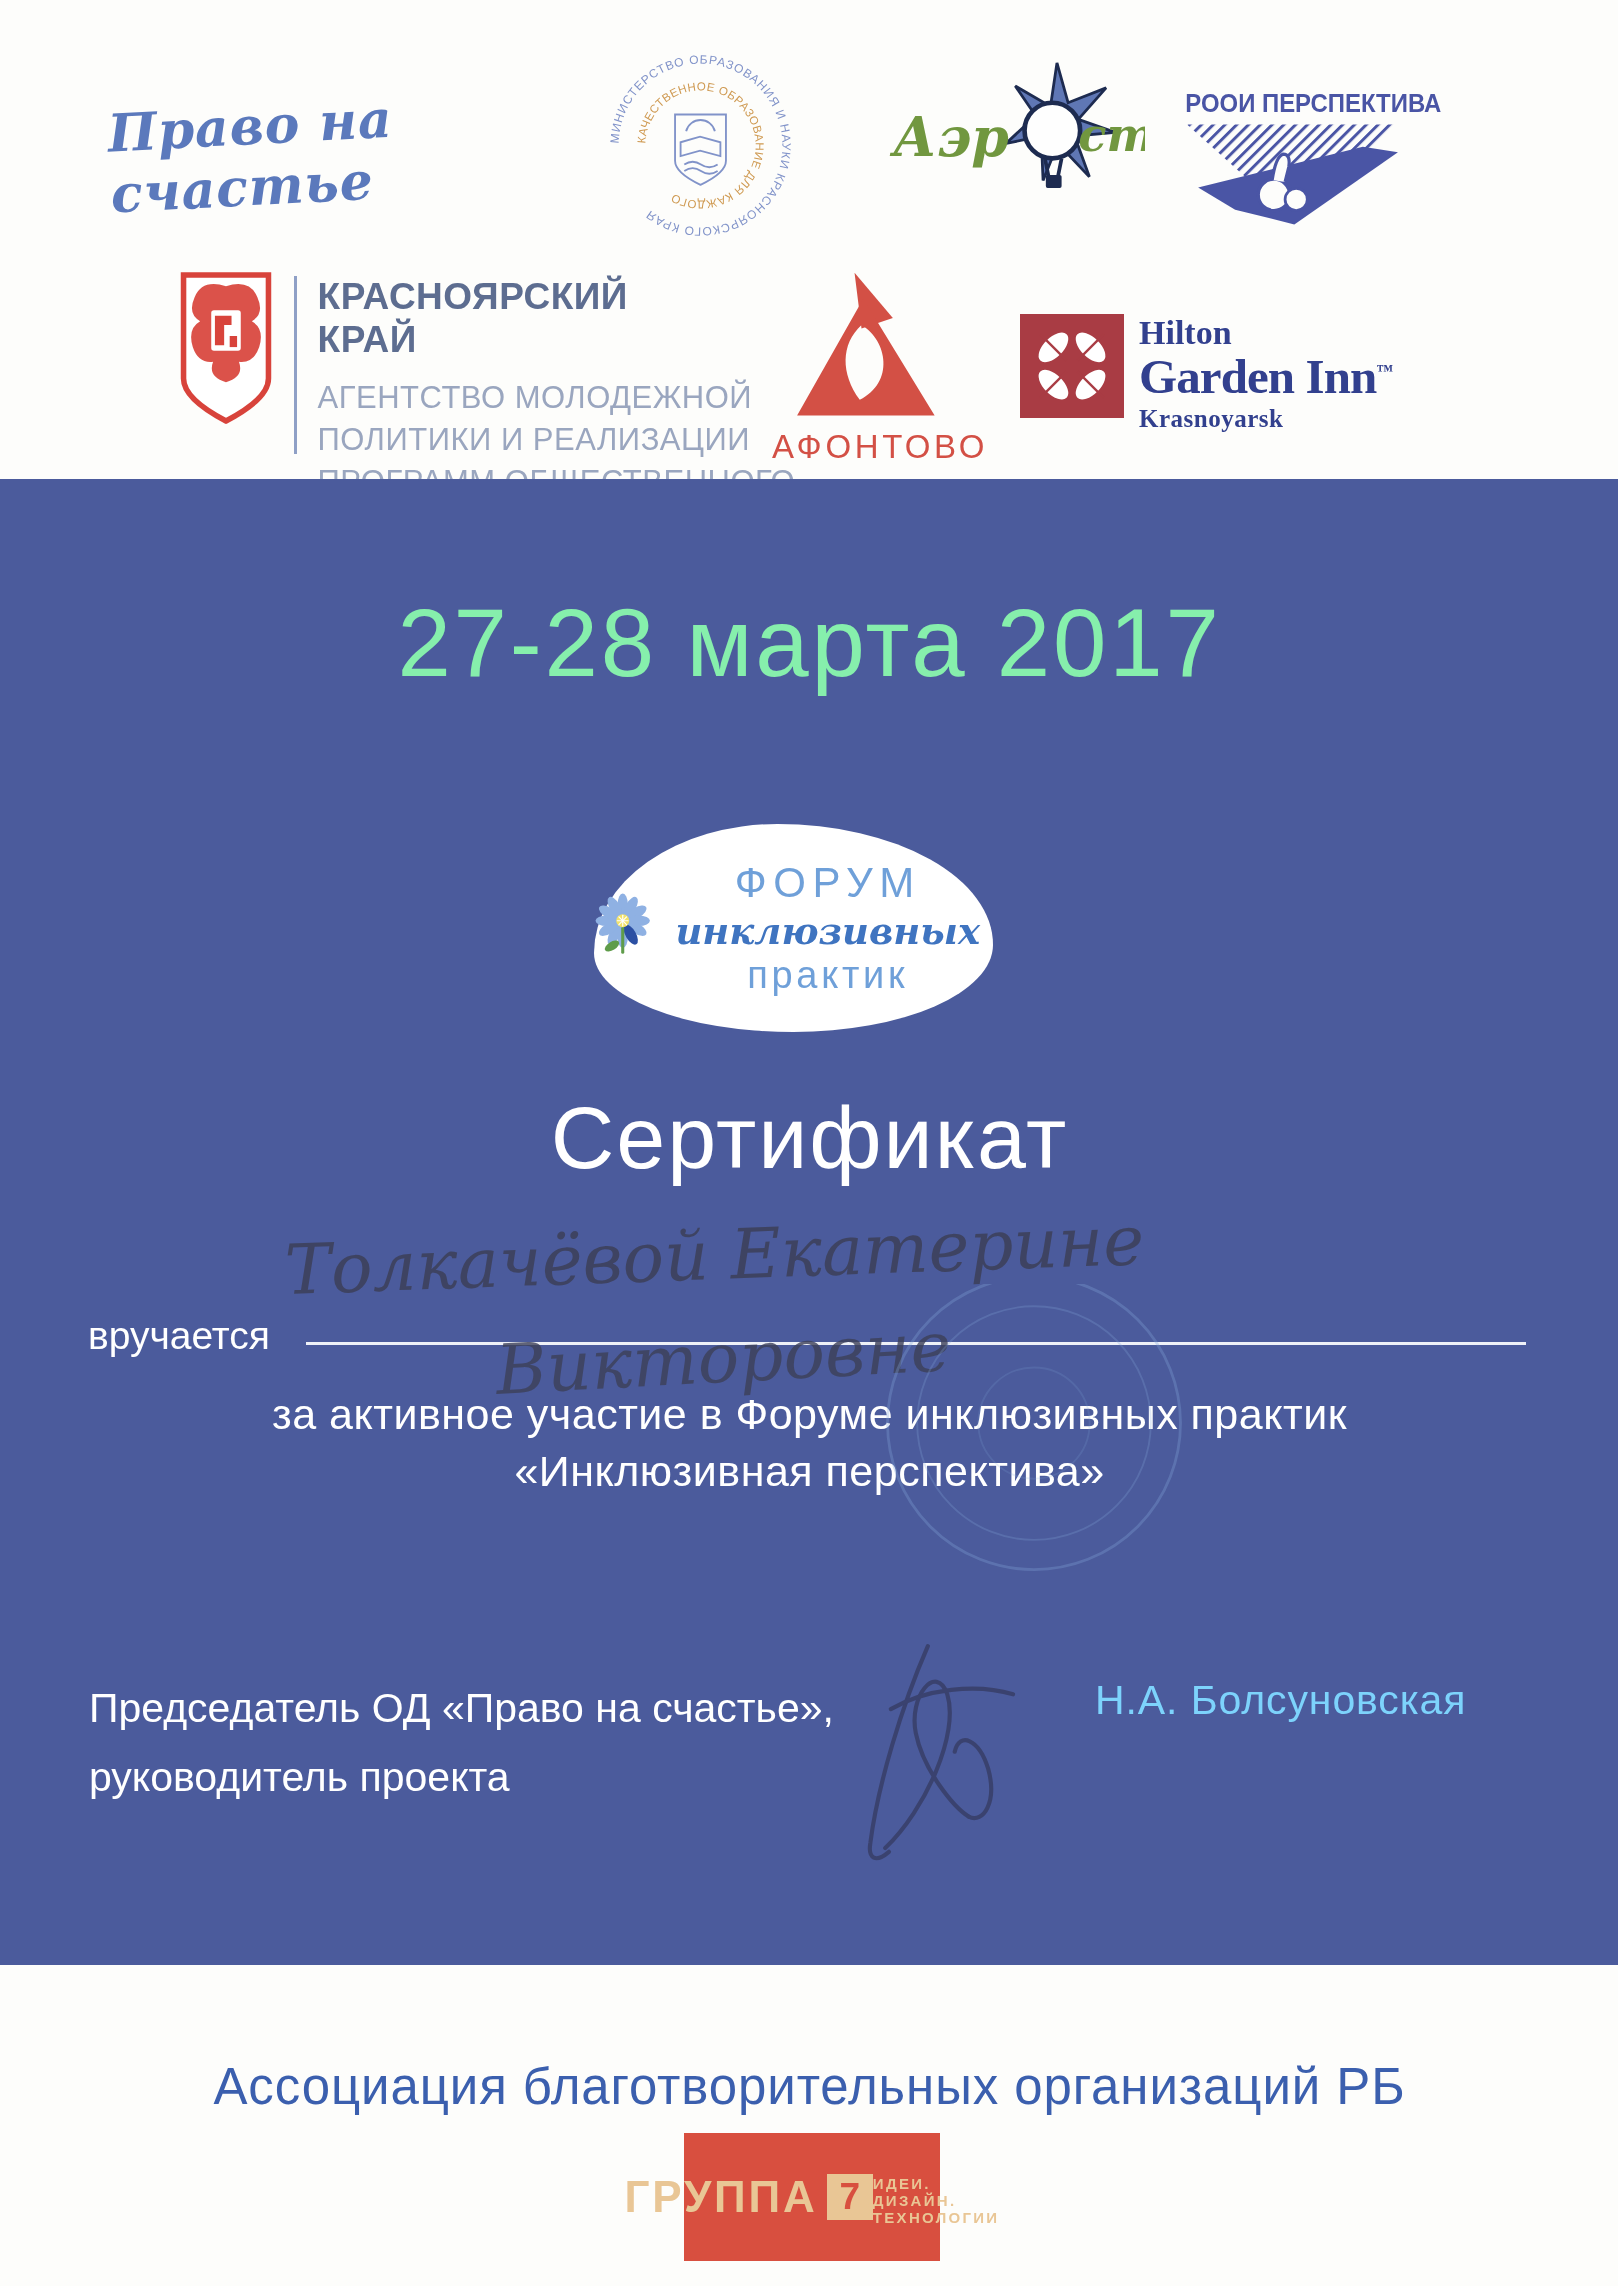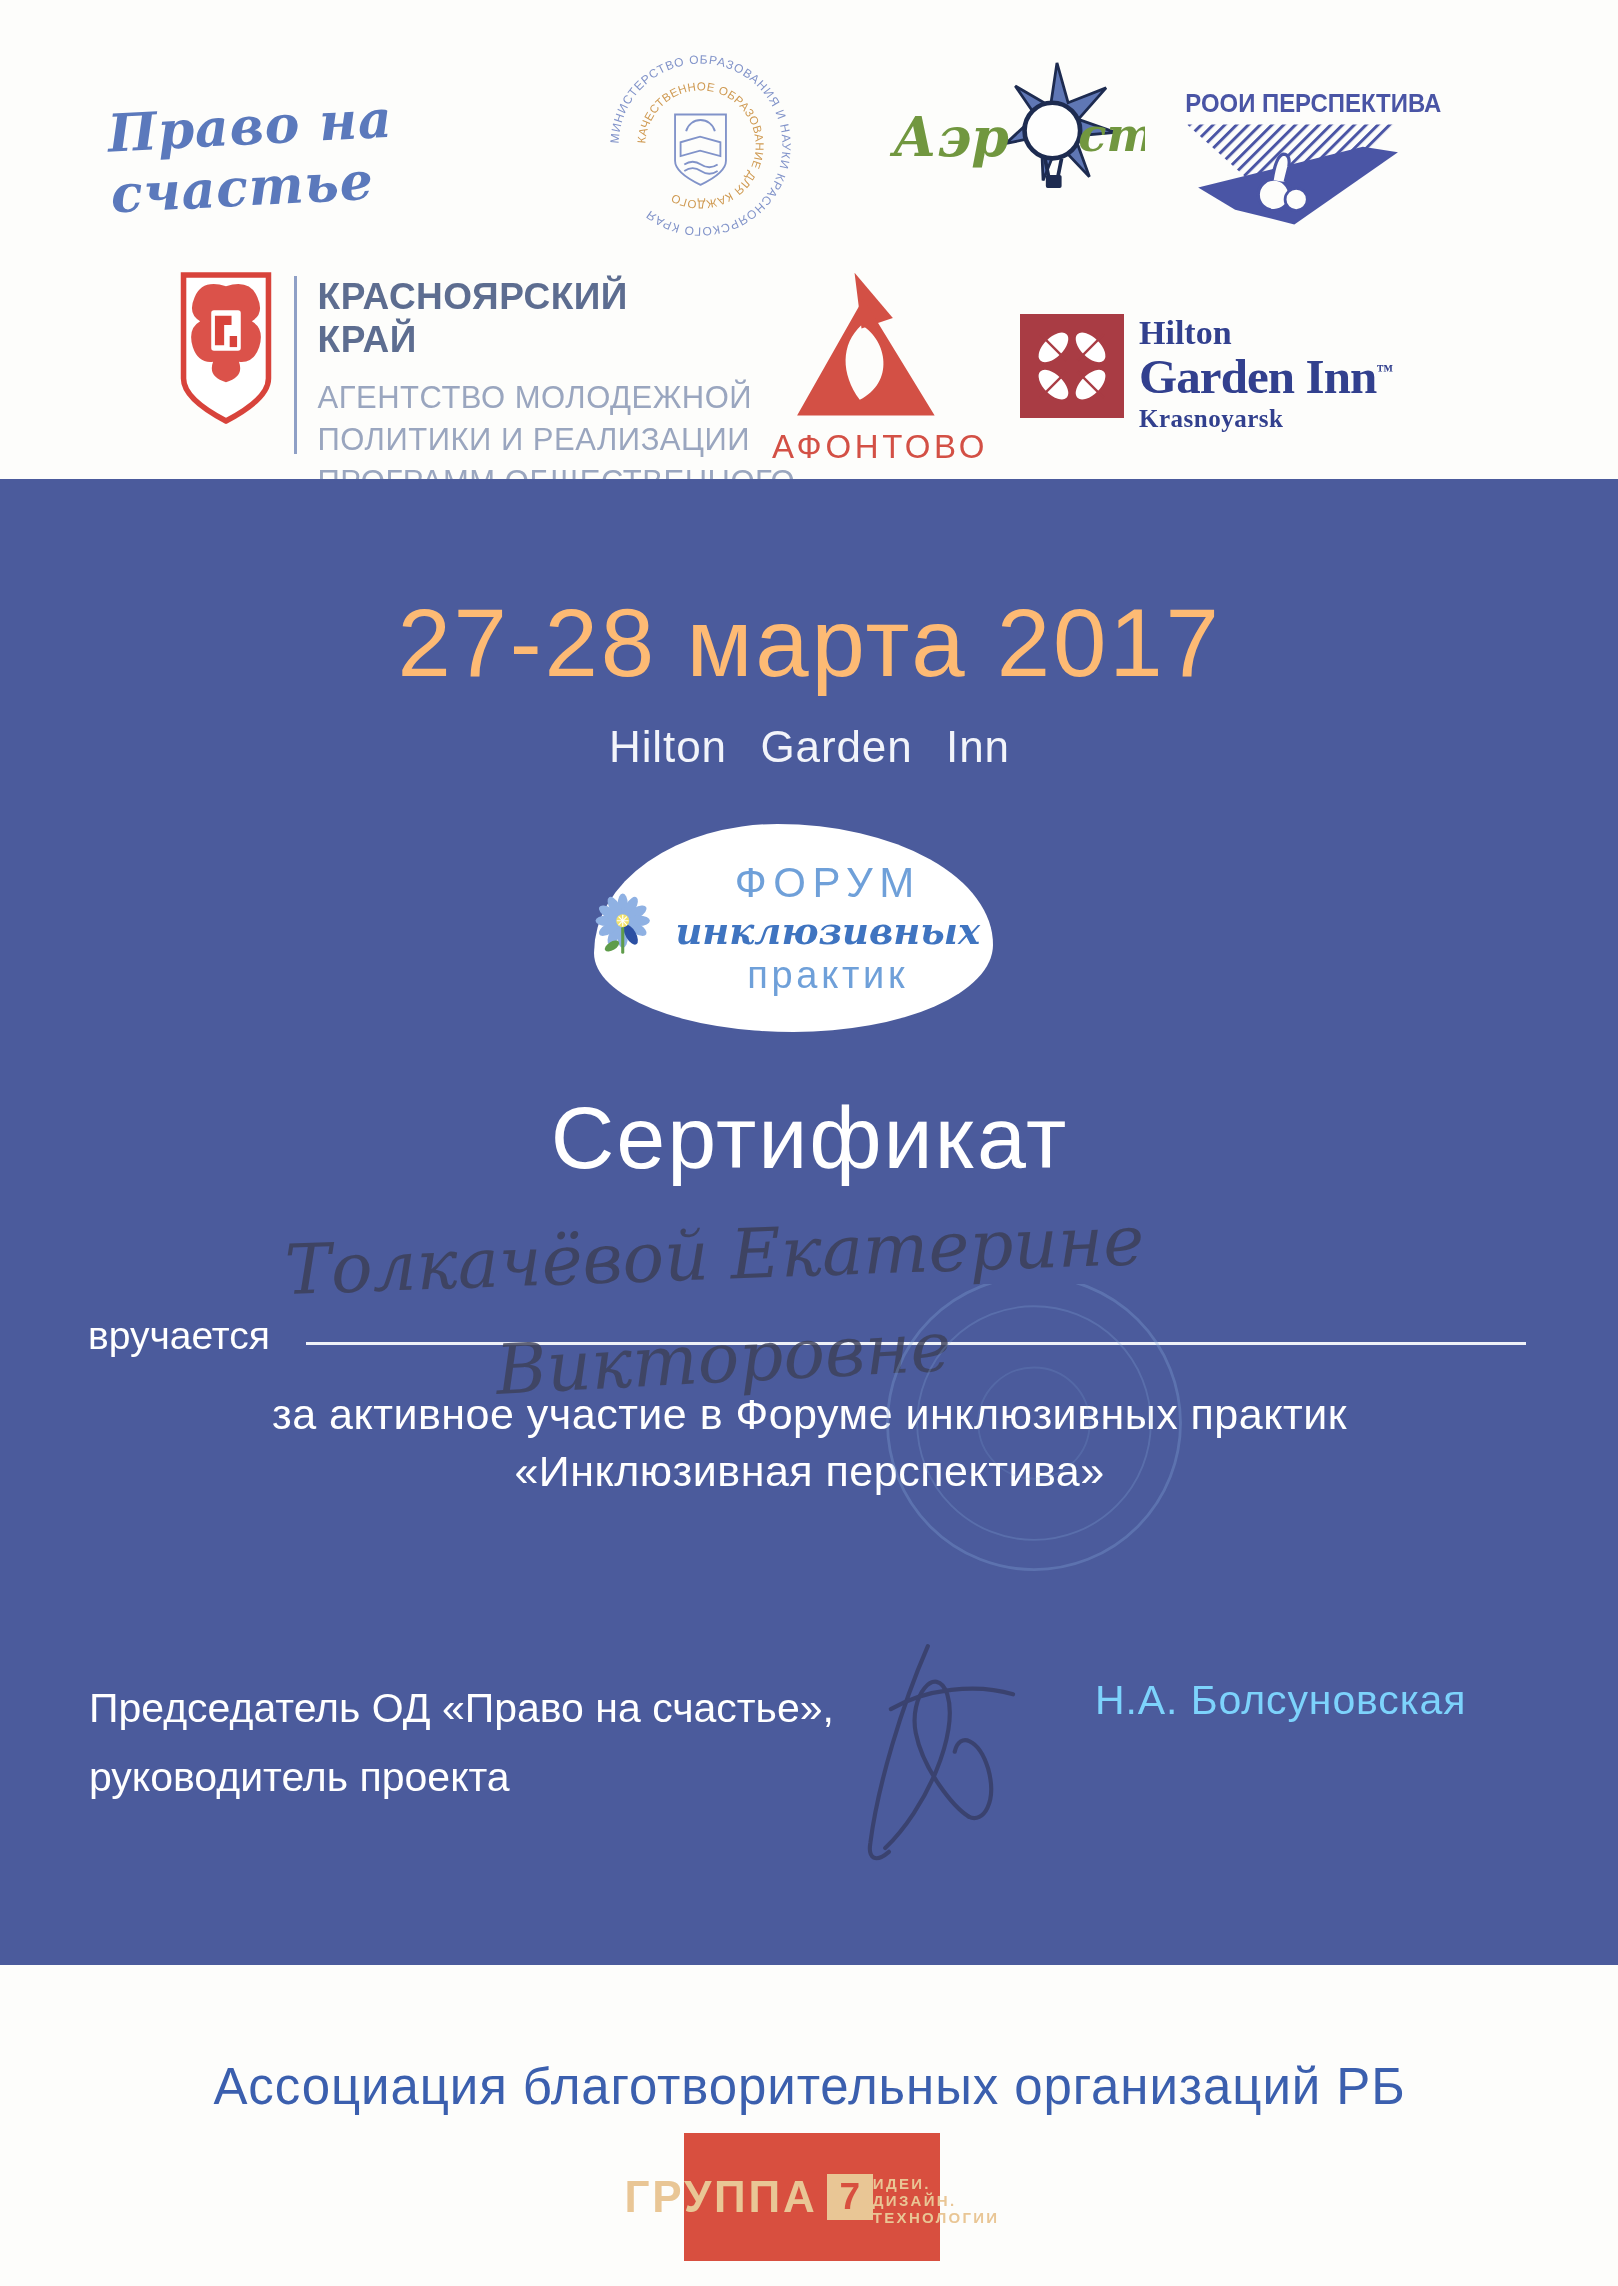--- a/index.html
+++ b/index.html
@@ -29,21 +29,21 @@
   .hilton { position:absolute; left:1020px; top:314px; display:flex; gap:15px; }
   .hilton-txt { font-family:"Liberation Serif", serif; font-weight:700; color:#32408e; line-height:1; padding-top:1.9px; }
   .hilton-l1 { font-size:34px; }
   .hilton-l2 { font-size:49px; margin-top:1.9px; letter-spacing:-0.9px; }
   .hilton-tm { font-size:16.7px; vertical-align:super; }
   .hilton-l3 { font-size:25px; margin-top:5.6px; letter-spacing:0.5px; }
 
   
   .band { position:absolute; left:0; top:479px; width:1619px; height:1486px; background:#4b5b9c; }
   .c-date { position:absolute; left:0; top:109px; width:100%; text-align:center;
-            font-size:96px; color:#fdba74; letter-spacing:2.8px; font-weight:400; }
+            font-size:96px; color:#86efac; letter-spacing:2.8px; font-weight:400; }
   .c-venue { position:absolute; left:0; top:243px; width:100%; text-align:center;
              font-size:44px; color:#f2f4fa; word-spacing:20.4px; letter-spacing:0.9px; }
 
   .blob { position:absolute; left:594px; top:345px; width:399px; height:208px; background:#ffffff;
           border-radius: 46% 54% 50% 50% / 62% 58% 42% 38%;
           display:flex; align-items:center; justify-content:space-between; gap:24px; }
   .blob-text { text-align:center; padding-right:13px; }
   .blob-l1 { font-size:42px; color:#6fa0d9; letter-spacing:6.5px; }
   .blob-l2 { font-family:"DejaVu Serif", serif; font-style:italic; font-weight:700;
              font-size:37px; color:#3f74c0; margin-top:1.9px; }
@@ -193,21 +193,20 @@
     <div class="hilton-txt">
       <div class="hilton-l1">Hilton</div>
       <div class="hilton-l2"><span>Garden Inn</span><span class="hilton-tm">™</span></div>
       <div class="hilton-l3">Krasnoyarsk</div>
     </div>
   </div>
 
   <div class="band">
 
     <div class="c-date">27-28 марта 2017</div>
-    <div class="c-venue">Hilton  Garden  Inn</div>
 
     <div class="blob">
       <svg width="139" height="176" viewBox="0 0 150 190">
         <g transform="translate(75,76)">
           <g fill="#8fb1e3">
             <ellipse rx="13.5" ry="29" cy="-42"></ellipse>
             <ellipse rx="13.5" ry="29" cy="-42" transform="rotate(30)"></ellipse>
             <ellipse rx="13.5" ry="29" cy="-42" transform="rotate(60)"></ellipse>
             <ellipse rx="13.5" ry="29" cy="-42" transform="rotate(90)"></ellipse>
             <ellipse rx="13.5" ry="29" cy="-42" transform="rotate(120)"></ellipse>

